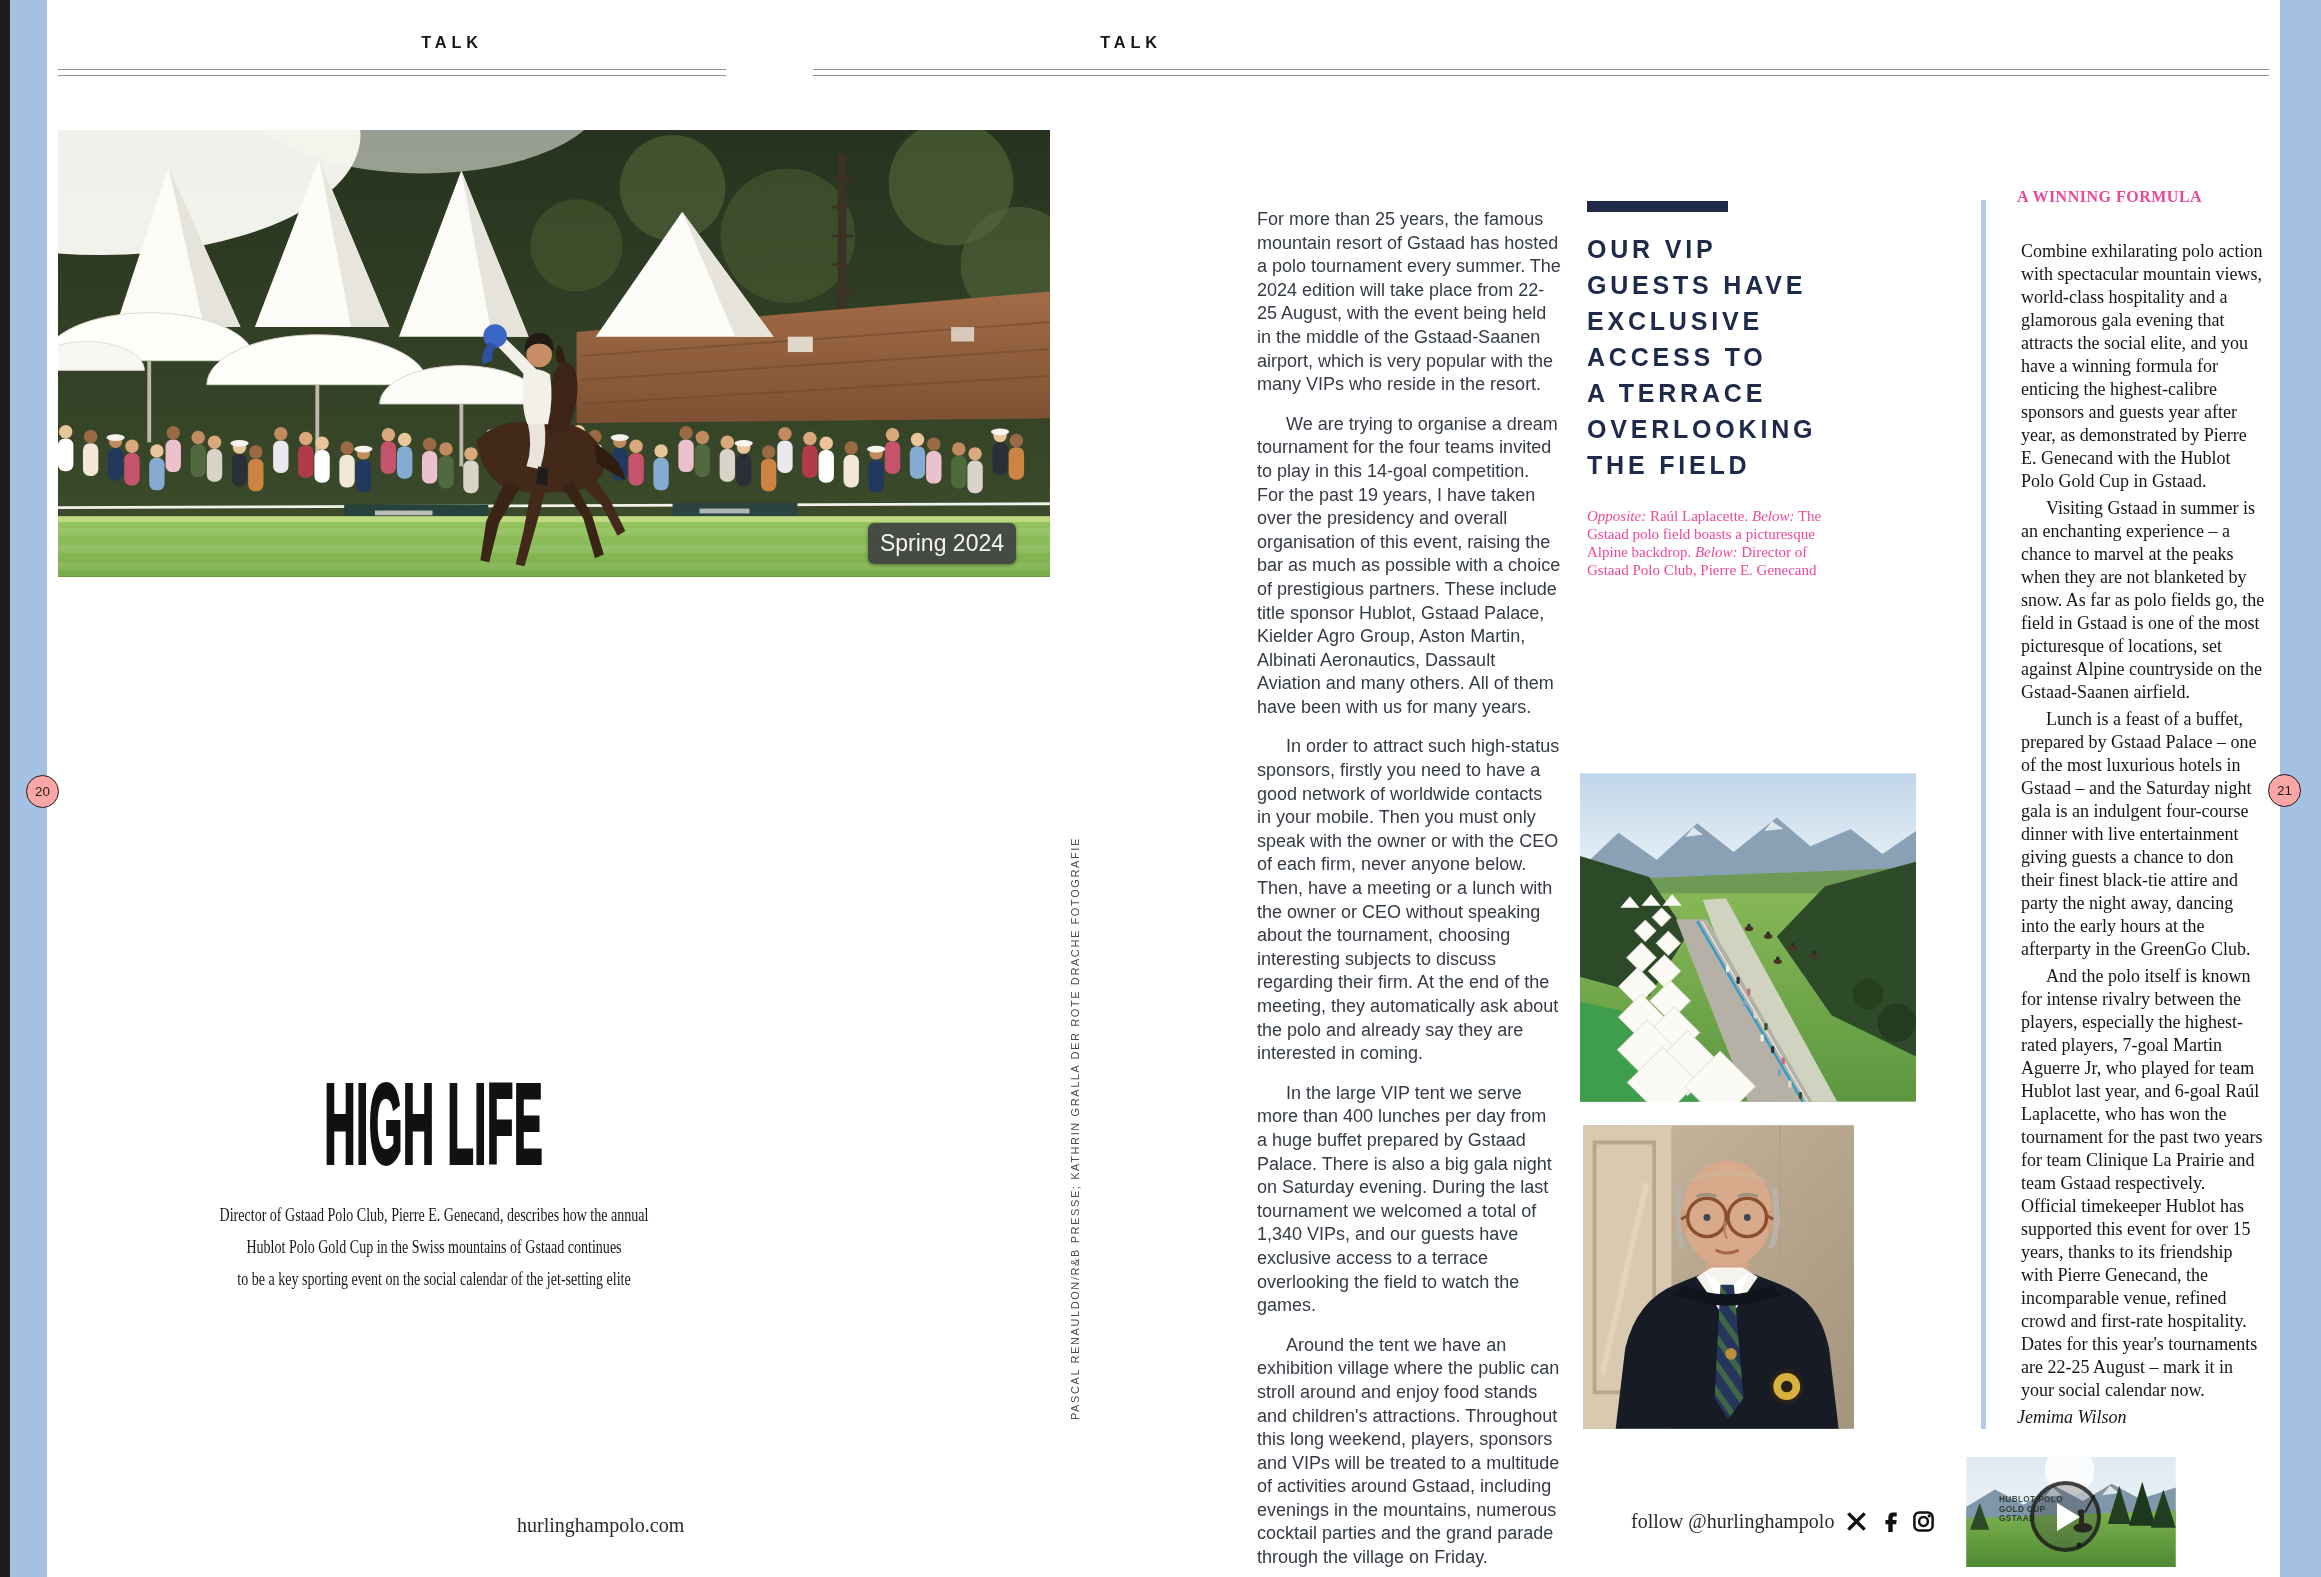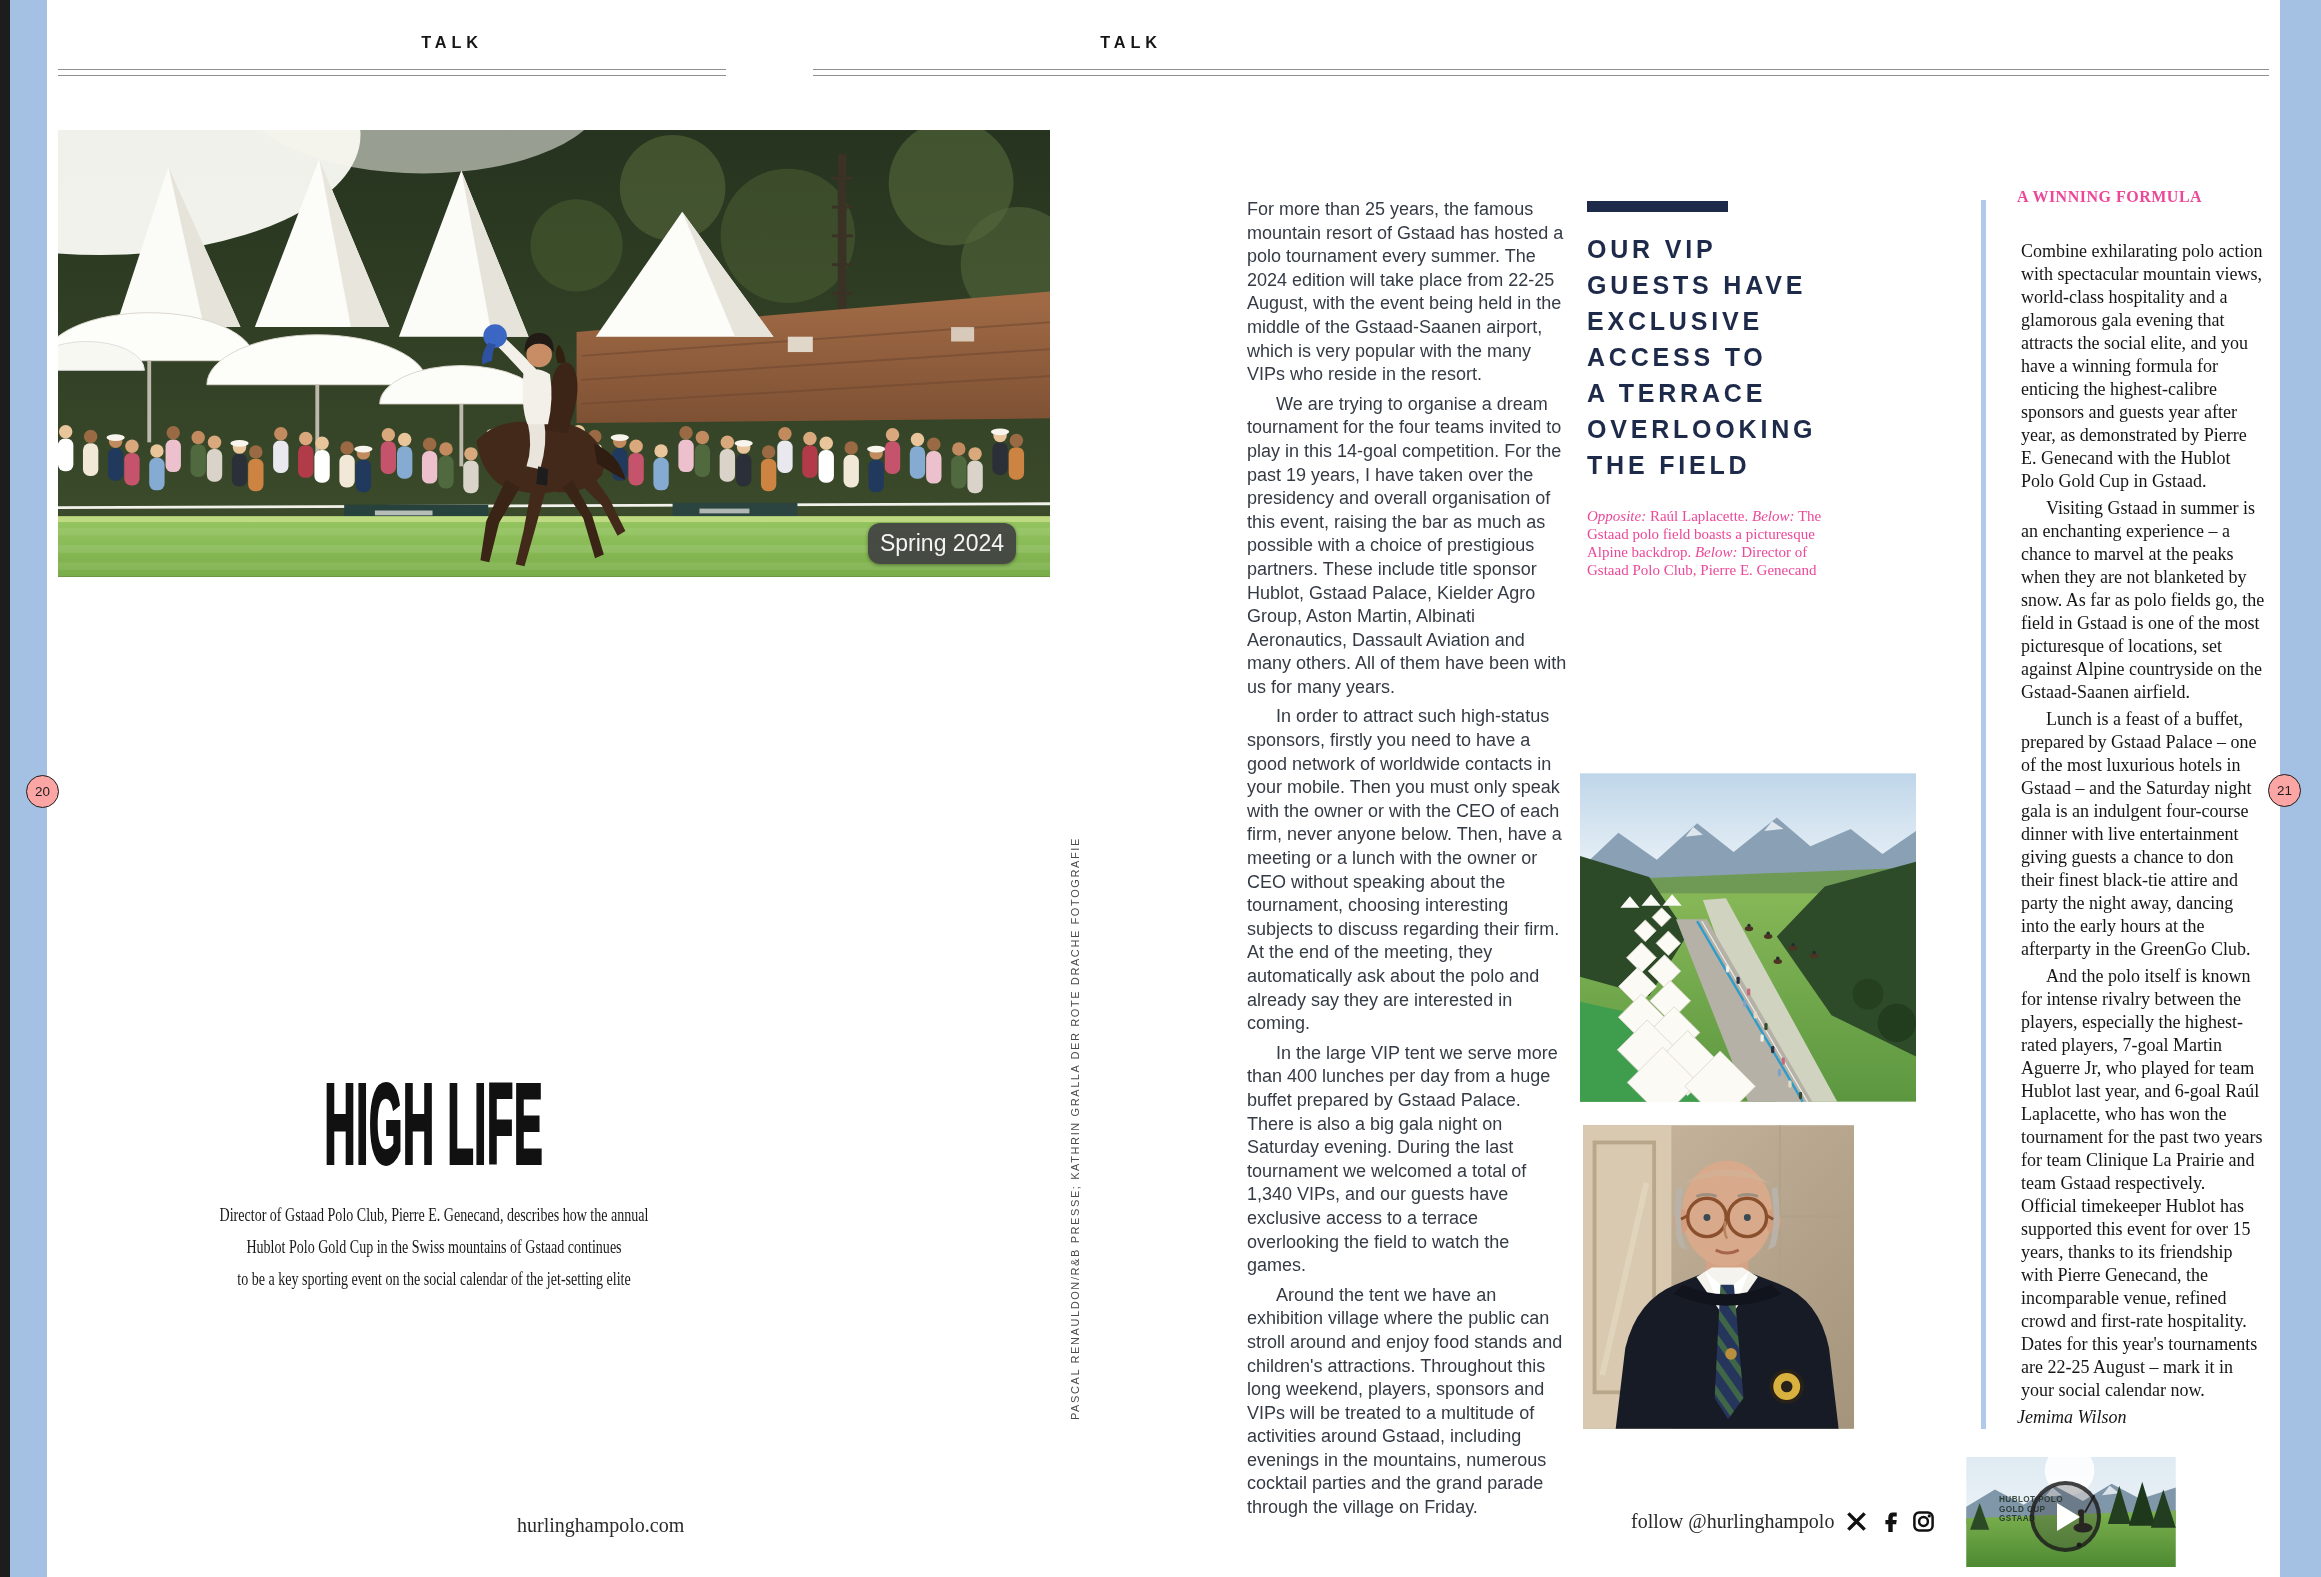--- a/index.html
+++ b/index.html
@@ -18,38 +18,38 @@
   .rule{top:69px;height:4.8px;border-top:1.9px solid #8f8f8f;border-bottom:1.9px solid #8f8f8f}
   #rule-left{left:58px;width:668px}
   #rule-right{left:813px;width:1456px}
   
   .pagenum{width:31px;height:31px;border-radius:50%;border:1.9px solid #1c1c1c;background:#fca5a5;
            display:flex;align-items:center;justify-content:center;font-size:13.4px;color:#1c1c1c}
   #pagenum-20{left:26px;top:775px}
   #pagenum-21{left:2268px;top:774px}
   
   #main-photo{left:58px;top:130px;width:992px;height:447px;overflow:hidden;background:#2e3c26}
-  #spring-tag{left:810px;top:393px;width:148px;height:41px;border-radius:12px;
+  #spring-tag{left:810px;top:393px;width:148px;height:41px;border-radius:6px;
               background:rgba(62,62,64,.9);color:#f4f4f4;font-size:23px;display:flex;
               align-items:center;justify-content:center;box-shadow:0 1px 3.8px rgba(0,0,0,.4)}
   
   #credit{left:1069px;top:1420px;transform:rotate(-90deg);transform-origin:0 0;
           width:615px;white-space:nowrap;font-size:11px;letter-spacing:1.6px;color:#4a4a4a}
   
   #title-wrap{left:146px;top:1068px;width:576px;text-align:center;white-space:nowrap}
   #title-text{display:inline-block;font-family:"Liberation Sans",sans-serif;font-weight:bold;
               font-size:113px;line-height:1;letter-spacing:1.9px;color:#111;
               -webkit-text-stroke:3.8px #111;transform:scaleX(.38)}
   #subtitle{left:146px;top:1199px;width:576px;text-align:center;transform:scaleX(.78);
             transform-origin:center top;font-family:"Liberation Serif",serif;font-size:18px;
             line-height:32px;color:#181818;white-space:nowrap}
   #footer-left{left:517px;top:1514px;font-family:"Liberation Serif",serif;font-size:20px;color:#2a2a2a}
   
   #body-col{left:1241px;top:192px;width:336px;font-size:18px;line-height:23.6px;color:#353b45;text-align:left}
-  #body-col p{margin:6px;text-indent:29px}
+  #body-col p{margin:16px;text-indent:29px}
   #body-col p:first-child{text-indent:0}
   
   #quote-bar{left:1587px;top:201px;width:141px;height:10.6px;background:#1e2a49}
   #quote-lines{left:1587px;top:231px;width:327px;font-weight:bold;font-size:25px;
                line-height:36px;letter-spacing:3.8px;color:#1e2a49;white-space:nowrap}
   
   #caption{left:1587px;top:507px;width:242px;font-family:"Liberation Serif",serif;
            font-size:15px;line-height:18px;color:#ec4899}
   .ital{font-style:italic}
   

